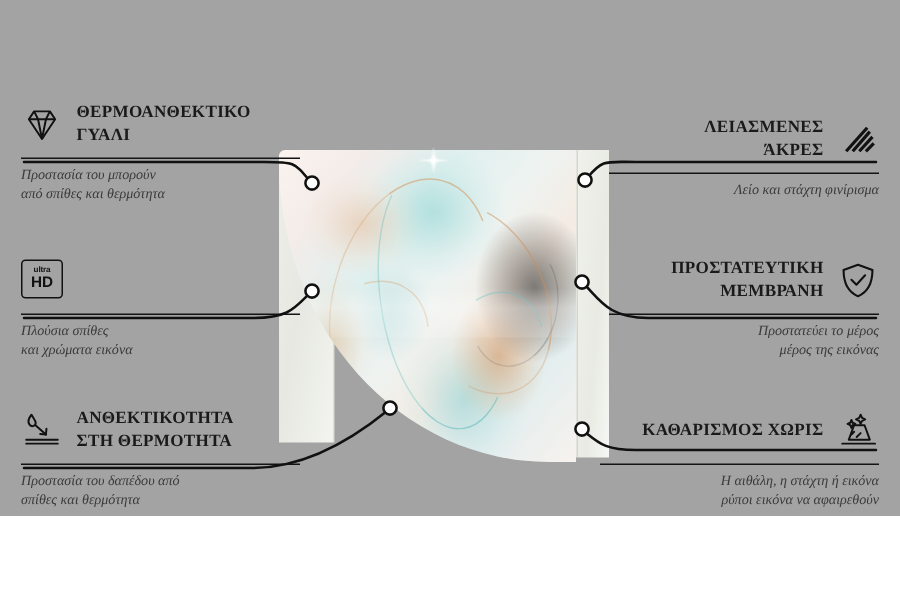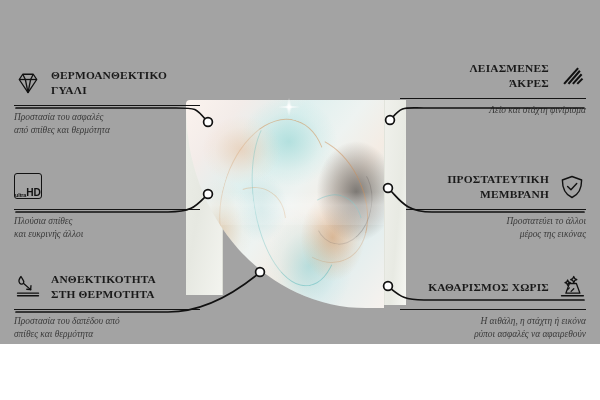--- a/index.html
+++ b/index.html
@@ -112,21 +112,21 @@
   .f-rule { height: 1.3px; background: #141414; margin: 5px 0 5px 0; width: 100%; }
   .f-desc {
     font-family: "Liberation Serif", serif;
     font-size: 9.4px; color: #3a3a3a; line-height: 1.32; font-style: italic;
   }
   .ic { flex: 0 0 auto; width: 28px; height: 28px; display: block; }
   .ic svg { display: block; width: 28px; height: 28px; }
 
   .hd-badge {
     width: 28px; height: 26px; border: 1.6px solid #111; border-radius: 3px;
-    display: flex; flex-direction: row; align-items: flex-end; justify-content: center;
+    display: flex; flex-direction: column; align-items: center; justify-content: center;
     font-family: "Liberation Sans", sans-serif; color: #111; line-height: 1;
   }
   .hd-badge .u { font-size: 5.4px; font-weight: 700; letter-spacing: -0.1px; }
   .hd-badge .h { font-size: 10.2px; font-weight: 700; margin-top: 1px; }
 </style>
 </head>
 <body>
 
 <div id="stage">
 
@@ -177,38 +177,38 @@
         </g>
           </svg>
       </span>
       <span class="f-title">
         <span>ΘΕΡΜΟΑΝΘΕΚΤΙΚΟ</span><br>
         <span>ΓΥΑΛΙ</span>
       </span>
     </div>
     <div class="f-rule"></div>
     <div class="f-desc">
-      <span>Προστασία του ασφαλές</span><br>
+      <span>Προστασία του μπορούν</span><br>
       <span>από σπίθες και θερμότητα</span>
     </div>
   </div>
 
   <div class="feature left" style="top:170px">
     <div class="f-head">
       <span class="ic">
         <span class="hd-badge">
           <span class="u">ultra</span>
           <span class="h">HD</span>
         </span>
       </span>
     </div>
     <div class="f-rule"></div>
     <div class="f-desc">
       <span>Πλούσια σπίθες</span><br>
-      <span>και ευκρινής άλλοι</span>
+      <span>και χρώματα εικόνα</span>
     </div>
   </div>
 
   <div class="feature left" style="top:270px">
     <div class="f-head">
       <span class="ic">
         <svg viewBox="0 0 32 32">
             <g fill="none" stroke="#111" stroke-width="1.5" stroke-linecap="round" stroke-linejoin="round">
           <path d="M8,4 C5.5,7 5,9.5 6.5,11.5 C8,13.5 11,12.8 11.2,10.3 C11.3,8.6 9.8,7.2 8,4 Z"></path>
           <path d="M11,12 L19,19"></path>
@@ -224,21 +224,21 @@
         <span>ΣΤΗ ΘΕΡΜΟΤΗΤΑ</span>
       </span>
     </div>
     <div class="f-rule"></div>
     <div class="f-desc">
       <span>Προστασία του δαπέδου από</span><br>
       <span>σπίθες και θερμότητα</span>
     </div>
   </div>
 
-  <div class="feature right" style="top:59px">
+  <div class="feature right" style="top:76px">
     <div class="f-head">
       <span class="ic">
         <svg viewBox="0 0 32 32">
             <g stroke="#111" stroke-width="2.4" stroke-linecap="butt">
           <path d="M7,25 L23,7"></path>
               <path d="M12,25 L25,10"></path>
               <path d="M17,25 L27,14"></path>
               <path d="M22,25 L28,19"></path>
         </g>
           </svg>
@@ -264,21 +264,21 @@
         </g>
           </svg>
       </span>
       <span class="f-title">
         <span>ΠΡΟΣΤΑΤΕΥΤΙΚΗ</span><br>
         <span>ΜΕΜΒΡΑΝΗ</span>
       </span>
     </div>
     <div class="f-rule"></div>
     <div class="f-desc">
-      <span>Προστατεύει το άλλοι</span><br>
+      <span>Προστατεύει το μέρος</span><br>
       <span>μέρος της εικόνας</span>
     </div>
   </div>
 
   <div class="feature right" style="top:270px">
     <div class="f-head">
       <span class="ic">
         <svg viewBox="0 0 32 32">
             <g fill="none" stroke="#111" stroke-width="1.5" stroke-linecap="round" stroke-linejoin="round">
           <path d="M9,23 L13,12 L21,12 L25,23 Z"></path>
@@ -290,17 +290,17 @@
         </g>
           </svg>
       </span>
       <span class="f-title">
         <span>ΚΑΘΑΡΙΣΜΟΣ ΧΩΡΙΣ</span><br>
       </span>
     </div>
     <div class="f-rule"></div>
     <div class="f-desc">
       <span>Η αιθάλη, η στάχτη ή εικόνα</span><br>
-      <span>ρύποι ασφαλές να αφαιρεθούν</span>
+      <span>ρύποι εικόνα να αφαιρεθούν</span>
     </div>
   </div>
 
 </div>
 
 </body></html>

